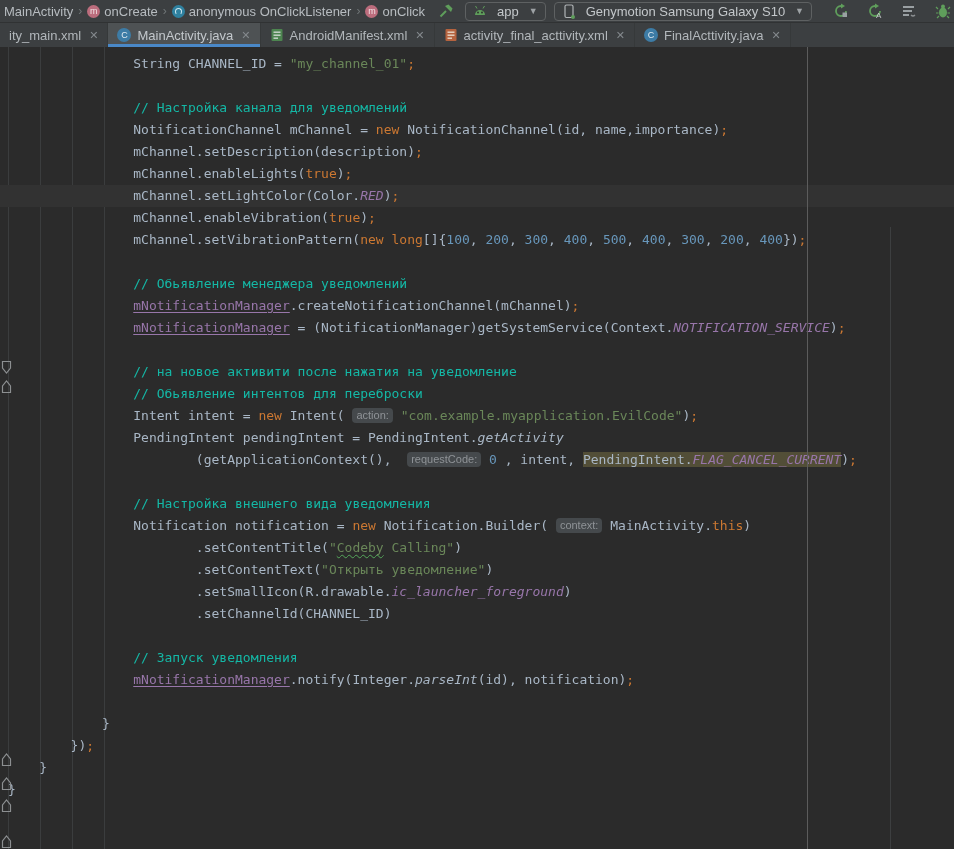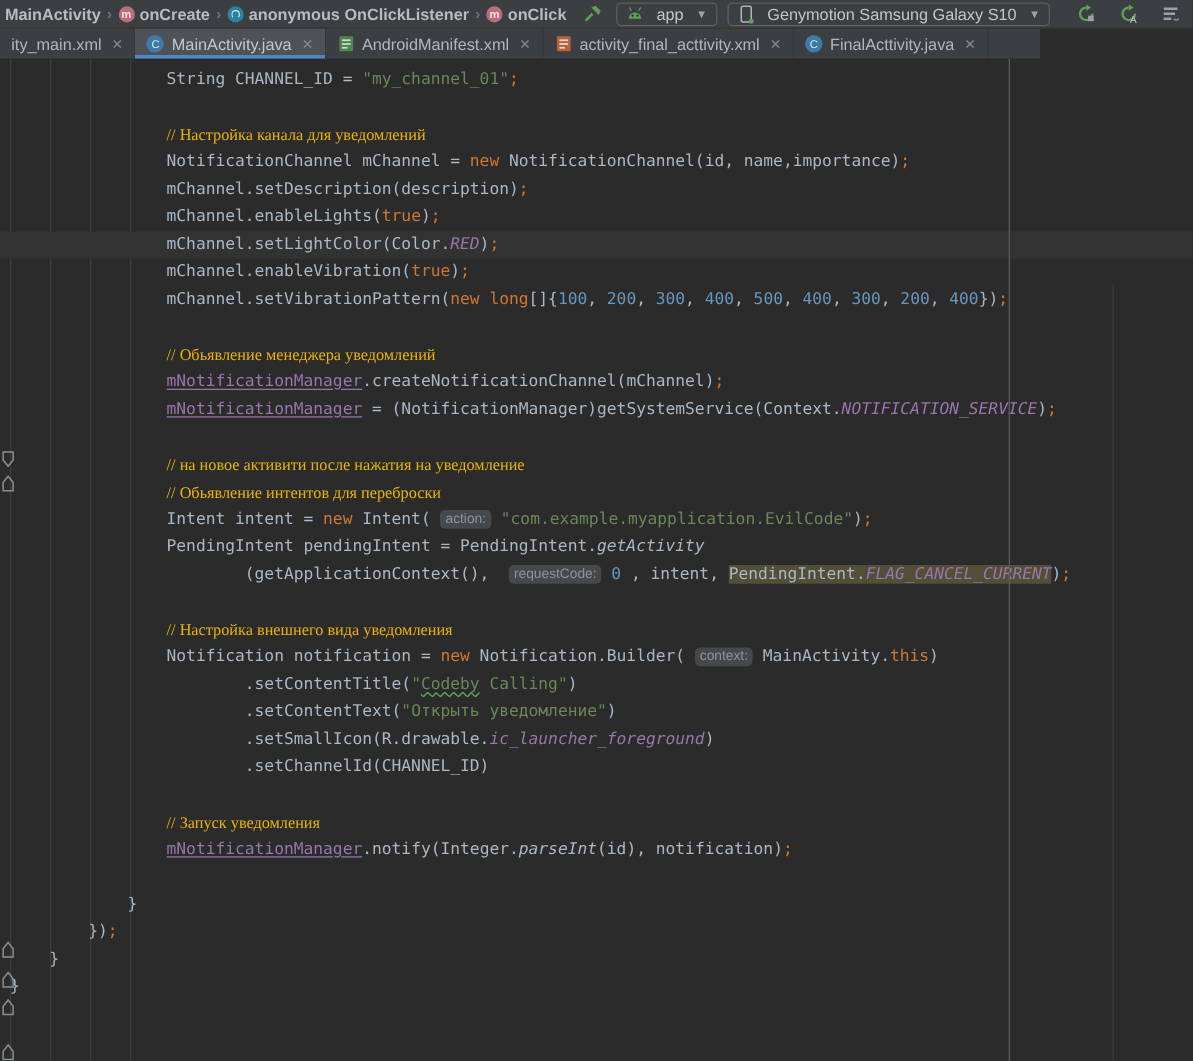--- a/index.html
+++ b/index.html
@@ -3,39 +3,39 @@
 <meta charset="utf-8">
 <style>
   * { margin:0; padding:0; box-sizing:border-box; }
   html,body { width:954px; height:849px; overflow:hidden; background:#2b2b2b;
               font-family:"Liberation Sans", sans-serif; }
 
   
   .toolbar { position:absolute; left:0; top:0; width:954px; height:23px;
              background:#3c3f41; display:flex; align-items:center;
              border-bottom:1px solid #303233; white-space:nowrap; }
-  .crumbs { display:flex; align-items:center; gap:2px; padding-left:2px;font-weight:bold; }
+  .crumbs { display:flex; align-items:center; gap:2px; padding-left:2px; }
   .crumb { display:flex; align-items:center; gap:4px; color:#b7bcc0; font-size:13px;
            padding:0 2px; cursor:default; }
   .crumb-sep { color:#6f7577; font-size:12px; padding:0 1px; }
   .bicon { width:13px; height:13px; border-radius:50%; display:inline-flex;
            align-items:center; justify-content:center; font-size:9px; color:#f2e3e6; }
   .bicon.method { background:#bc6d7d; }
   .bicon.anon { background:#2f81a0; position:relative; }
   .bicon.anon::after{ content:""; position:absolute; left:3px; top:3px; width:5px; height:5px;
            border-radius:50%; border:1.5px solid #cfe7ef; border-bottom-color:transparent; }
   .tb-right { display:flex; align-items:center; margin-left:8px; gap:8px; }
   .tb-btn { display:flex; align-items:center; justify-content:center; width:22px; height:20px; }
   .combo { display:flex; align-items:center; gap:10px; height:19px; padding:0 7px;
            border:1px solid #5e6162; border-radius:4px; color:#c3c7ca; font-size:13px; }
   .combo .caret { color:#9da2a5; font-size:9px; }
   .actions { display:flex; align-items:center; gap:12px; margin-left:10px; }
 
   
-  .tabbar { position:absolute; left:0; top:23px; width:832px; height:24px;
+  .tabbar { position:absolute; left:0; top:23px; width:954px; height:24px;
             background:#3c3f41; display:flex; align-items:stretch; }
   .tab { display:flex; align-items:center; gap:6px; padding:0 9px; font-size:13px;
          color:#b2b7bb; border-right:1px solid #36393a; cursor:default; }
   .tab.active { background:#4e5254; box-shadow:inset 0 -3px 0 #4a88c7; color:#c3c8cc; }
   .tclose { color:#84898d; font-size:11px; margin-left:2px; }
   .ticon.class { width:14px; height:14px; border-radius:50%; background:#3d7ca6;
          display:inline-flex; align-items:center; justify-content:center;
          font-size:9px; color:#dfe9f0; }
 
   
@@ -48,21 +48,21 @@
   .faint-line { position:absolute; top:180px; bottom:0; left:890px; width:1px;
                 background:#3d3f40; z-index:3; }
   #code-lines { position:relative; z-index:1; padding-top:6px; }
   .cl { height:22px; line-height:22px; white-space:pre; padding-left:8px; }
   .cl.current { background:#323232; }
 
   .d  { color:#a9b7c6; }
   .k  { color:#cc7832; }
   .s  { color:#6a8759; }
   .n  { color:#6897bb; }
-  .cm { color:#eab308;font-family:Liberation Serif, serif; }
+  .cm { color:#14b8a6; }
   .f  { color:#9876aa; text-decoration:underline; text-underline-offset:2px; }
   .cn { color:#9876aa; font-style:italic; }
   .it { color:#a9b7c6; font-style:italic; }
   .hl { background:#524e37; }
   .typo { text-decoration:underline wavy #55a85a 1px; text-underline-offset:2px;
           text-decoration-skip-ink:none; }
   .chip { background:#45494c; color:#8f9397; border-radius:4px; padding:0 4px;
           font:11px "Liberation Sans", sans-serif; display:inline-block;
           line-height:15px; vertical-align:1px; }
 

